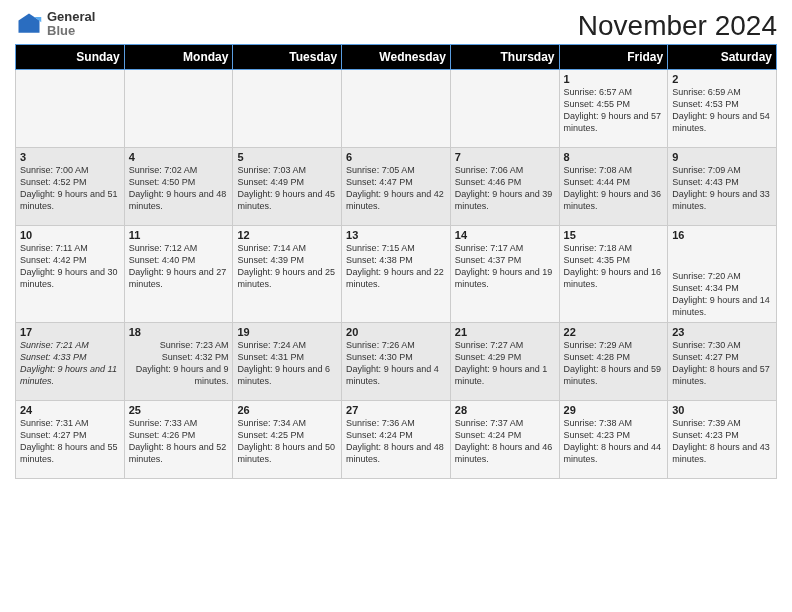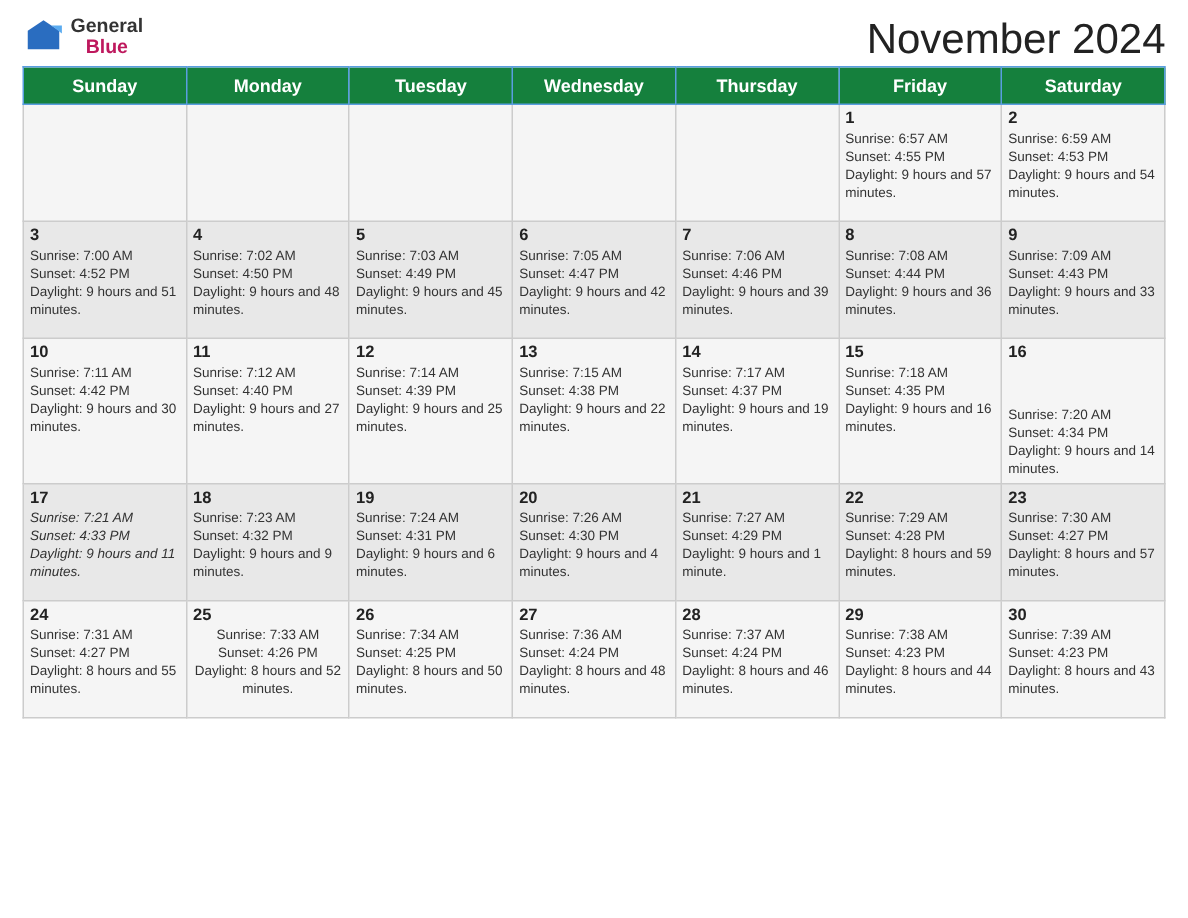--- a/index.html
+++ b/index.html
@@ -24,24 +24,23 @@
       display: flex;
       align-items: center;
       gap: 4px;
     }
     .logo-text {
       display: flex;
       flex-direction: column;
       font-size: 13px;
       font-weight: bold;
       line-height: 1.1;
-      text-align: center;
     }
     .logo-general { color: #333; }
-    .logo-blue { color: #be185d; }
+    .logo-blue { color: #737373; }
     .logo-icon {
       width: 28px;
       height: 28px;
     }
     .title-block {
       text-align: right;
     }
     .month-title {
       font-size: 28px;
       font-weight: normal;
@@ -50,26 +49,26 @@
     .subtitle {
       font-size: 14px;
       color: #444;
     }
     table {
       width: 100%;
       border-collapse: collapse;
       table-layout: fixed;
     }
     thead tr th {
-      background-color: #15803d;
+      background-color: #000000;
       color: #fff;
       font-size: 12px;
       font-weight: bold;
       padding: 5px 4px;
-      text-align: center;
+      text-align: right;
       border: 1px solid #5a9de0;
     }
     tbody tr td {
       border: 1px solid #ccc;
       vertical-align: top;
       padding: 3px 4px;
       font-size: 9.5px;
       color: #222;
       height: 78px;
     }
@@ -233,21 +232,21 @@
         </tr>
         <tr>
           <td>
             <span class="day-number">17</span>
             <div class="day-info" style="white-space: pre-line; font-style: italic;">Sunrise: 7:21 AM
 Sunset: 4:33 PM
 Daylight: 9 hours and 11 minutes.</div>
           </td>
           <td>
             <span class="day-number">18</span>
-            <div class="day-info" style="white-space: pre-line;">Sunrise: 7:23 AM
+            <div class="day-info" style="white-space: pre-line; text-align: right;">Sunrise: 7:23 AM
 Sunset: 4:32 PM
 Daylight: 9 hours and 9 minutes.</div>
           </td>
           <td>
             <span class="day-number">19</span>
             <div class="day-info" style="white-space: pre-line;">Sunrise: 7:24 AM
 Sunset: 4:31 PM
 Daylight: 9 hours and 6 minutes.</div>
           </td>
           <td>
@@ -277,21 +276,21 @@
         </tr>
         <tr>
           <td>
             <span class="day-number">24</span>
             <div class="day-info" style="white-space: pre-line;">Sunrise: 7:31 AM
 Sunset: 4:27 PM
 Daylight: 8 hours and 55 minutes.</div>
           </td>
           <td>
             <span class="day-number">25</span>
-            <div class="day-info" style="white-space: pre-line; text-align: center;">Sunrise: 7:33 AM
+            <div class="day-info" style="white-space: pre-line;">Sunrise: 7:33 AM
 Sunset: 4:26 PM
 Daylight: 8 hours and 52 minutes.</div>
           </td>
           <td>
             <span class="day-number">26</span>
             <div class="day-info" style="white-space: pre-line;">Sunrise: 7:34 AM
 Sunset: 4:25 PM
 Daylight: 8 hours and 50 minutes.</div>
           </td>
           <td>

